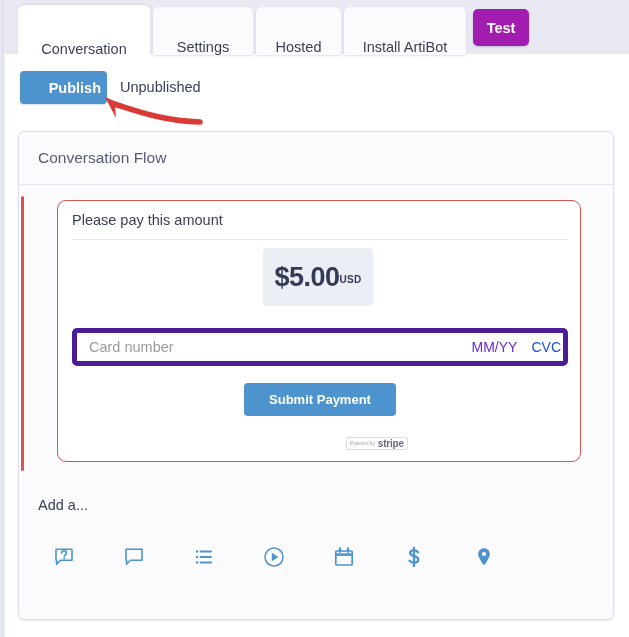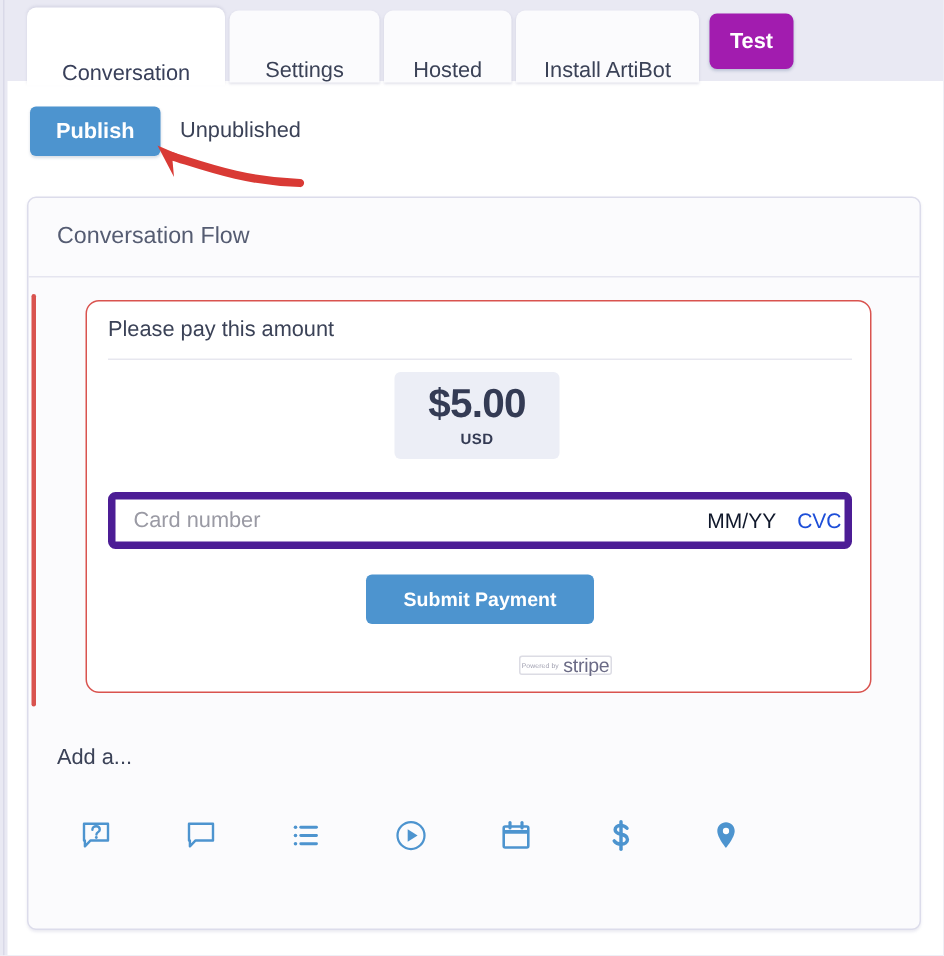--- a/index.html
+++ b/index.html
@@ -68,21 +68,21 @@
   }
 
   
   .btn-publish {
     position: absolute; left: 20px; top: 71px;
     width: 87px; height: 33px;
     background: #4d94cf; color: #ffffff;
     border: none; border-radius: 4px;
     font-size: 14.5px; font-weight: bold;
     font-family: "Liberation Sans", sans-serif;
-    display: flex; align-items: center; justify-content: center;
+    display: flex; align-items: center; justify-content: flex-end;
     cursor: pointer;
     box-shadow: 0 1px 2px rgba(60,90,130,.2);
   }
   .unpublished-label {
     position: absolute; left: 120px; top: 79px;
     font-size: 14.5px; color: #3b4257;
   }
 
   
   .arrow-annotation {
@@ -131,21 +131,21 @@
   .pay-divider {
     position: absolute; left: 14px; top: 38px;
     width: 496px; height: 1px; background: #e7e7ef;
   }
 
   .amount-box {
     position: absolute; left: 205px; top: 47px;
     width: 110px; height: 58px;
     background: #eceef6;
     border-radius: 4px;
-    display: flex; flex-direction: column;
+    display: flex; flex-direction: row;
     align-items: center; justify-content: center;
   }
   .amount-value {
     font-size: 27px; font-weight: bold; color: #343b54;
     line-height: 1; letter-spacing: -.5px;
   }
   .amount-currency {
     font-size: 10px; font-weight: bold; color: #343b54;
     margin-top: 5px; letter-spacing: .3px;
   }
@@ -157,21 +157,21 @@
     border-radius: 5px;
     background: #ffffff;
     display: flex; align-items: center;
     cursor: text;
   }
   .card-input .ph {
     font-size: 14.5px; color: #9a9aa4;
     margin-left: 12px; flex: 1;
   }
   .card-input .mmyy {
-    font-size: 14px; color: #0f172a; margin-right: 14px;
+    font-size: 14px; color: #6d28d9; margin-right: 14px;
   }
   .card-input .cvc {
     font-size: 14px; color: #1d4ed8; margin-right: 2px;
   }
 
   .btn-submit {
     position: absolute; left: 186px; top: 182px;
     width: 152px; height: 33px;
     background: #4d94cf; color: #fff;
     border: none; border-radius: 4px;
@@ -187,21 +187,21 @@
     border: 1px solid #dcdce4;
     border-radius: 2px;
     background: #fff;
     display: flex; align-items: center; justify-content: center;
     gap: 3px;
   }
   .stripe-badge .pb {
     font-size: 4.5px; color: #a0a0b0; letter-spacing: .1px;
   }
   .stripe-badge .sw {
-    font-size: 13px; font-weight: normal; color: #6b6b86; letter-spacing: -.2px;
+    font-size: 10px; font-weight: bold; color: #6b6b86; letter-spacing: -.2px;
   }
 
   
   .add-label {
     position: absolute; left: 38px; top: 497px;
     font-size: 14.5px; color: #3b4257;
   }
   .icon-row {
     position: absolute; left: 38px; top: 540px;
     width: 560px; height: 34px;

